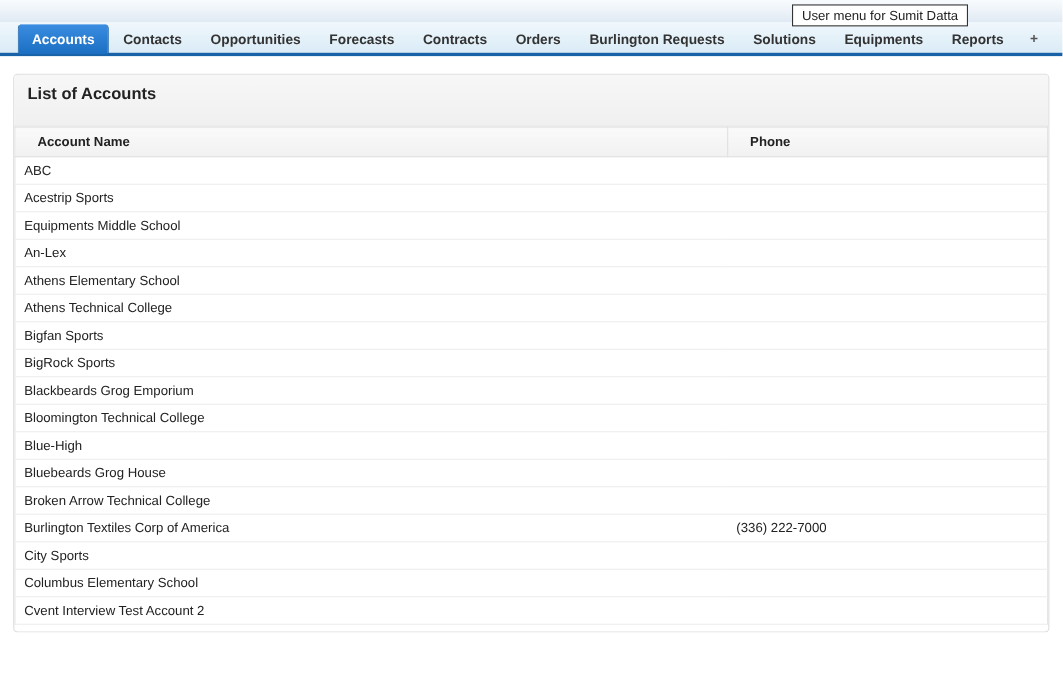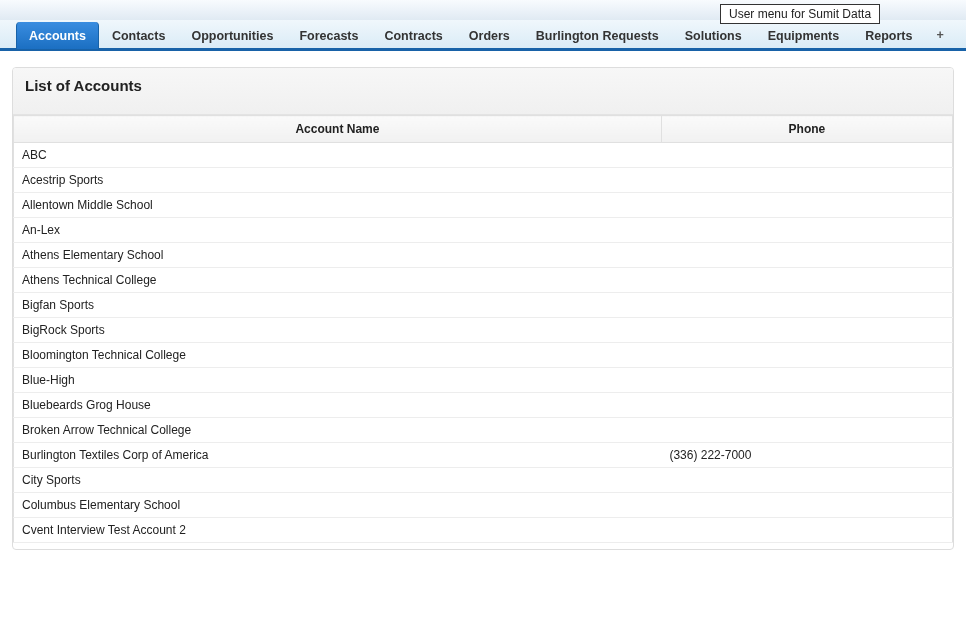--- a/index.html
+++ b/index.html
@@ -77,21 +77,21 @@
   }
   .table-wrap {
     padding: 0 0 6px 0;
   }
   table {
     width: 100%;
     border-collapse: collapse;
     font-size: 12px;
   }
   thead th {
-    text-align: center;
+    text-align: left;
     padding: 6px 20px;
     background: linear-gradient(to bottom, #fafafa, #f1f1f1);
     border: 1px solid #e0e0e0;
     font-weight: bold;
     color: #222;
   }
   tbody td {
     padding: 5px 8px;
     border-bottom: 1px solid #ededed;
     color: #222;
@@ -140,41 +140,45 @@
       <tbody id="rows-body">
           <tr>
             <td class="col-name">ABC</td>
             <td class="col-phone"></td>
           </tr>
           <tr>
             <td class="col-name">Acestrip Sports</td>
             <td class="col-phone"></td>
           </tr>
           <tr>
-            <td class="col-name">Allentown Middle School</td>
+            <td class="col-name">Equipments Middle School</td>
             <td class="col-phone"></td>
           </tr>
           <tr>
             <td class="col-name">An-Lex</td>
             <td class="col-phone"></td>
           </tr>
           <tr>
             <td class="col-name">Athens Elementary School</td>
             <td class="col-phone"></td>
           </tr>
           <tr>
             <td class="col-name">Athens Technical College</td>
             <td class="col-phone"></td>
           </tr>
           <tr>
             <td class="col-name">Bigfan Sports</td>
             <td class="col-phone"></td>
           </tr>
           <tr>
             <td class="col-name">BigRock Sports</td>
+            <td class="col-phone"></td>
+          </tr>
+          <tr>
+            <td class="col-name">Blackbeards Grog Emporium</td>
             <td class="col-phone"></td>
           </tr>
           <tr>
             <td class="col-name">Bloomington Technical College</td>
             <td class="col-phone"></td>
           </tr>
           <tr>
             <td class="col-name">Blue-High</td>
             <td class="col-phone"></td>
           </tr>

